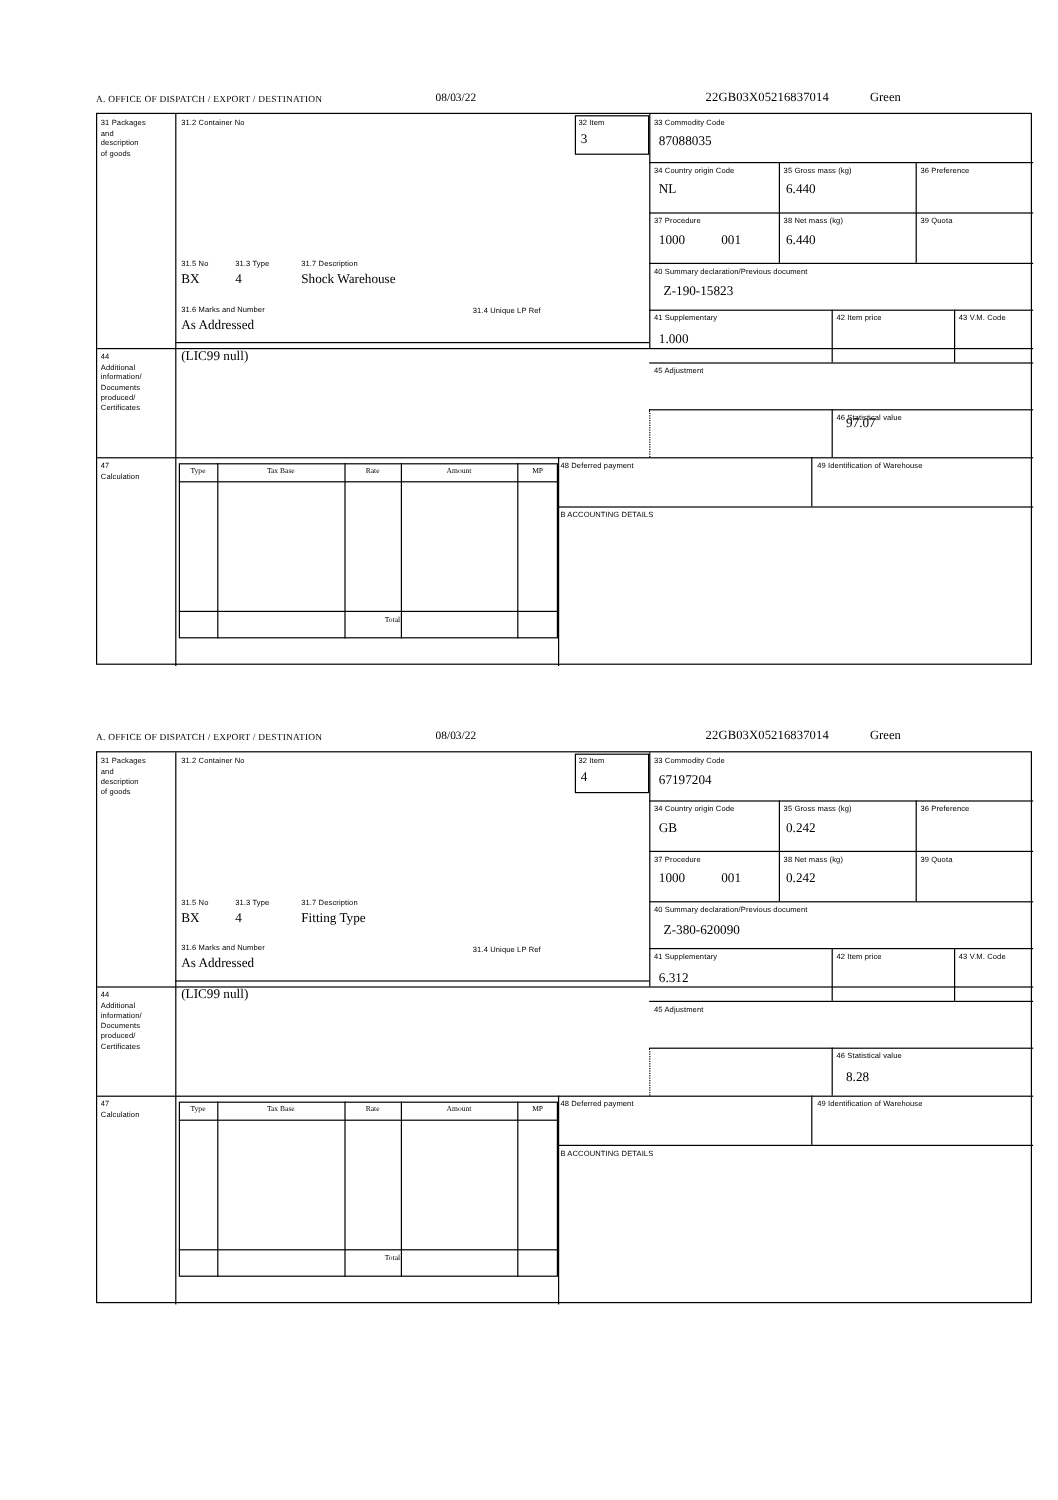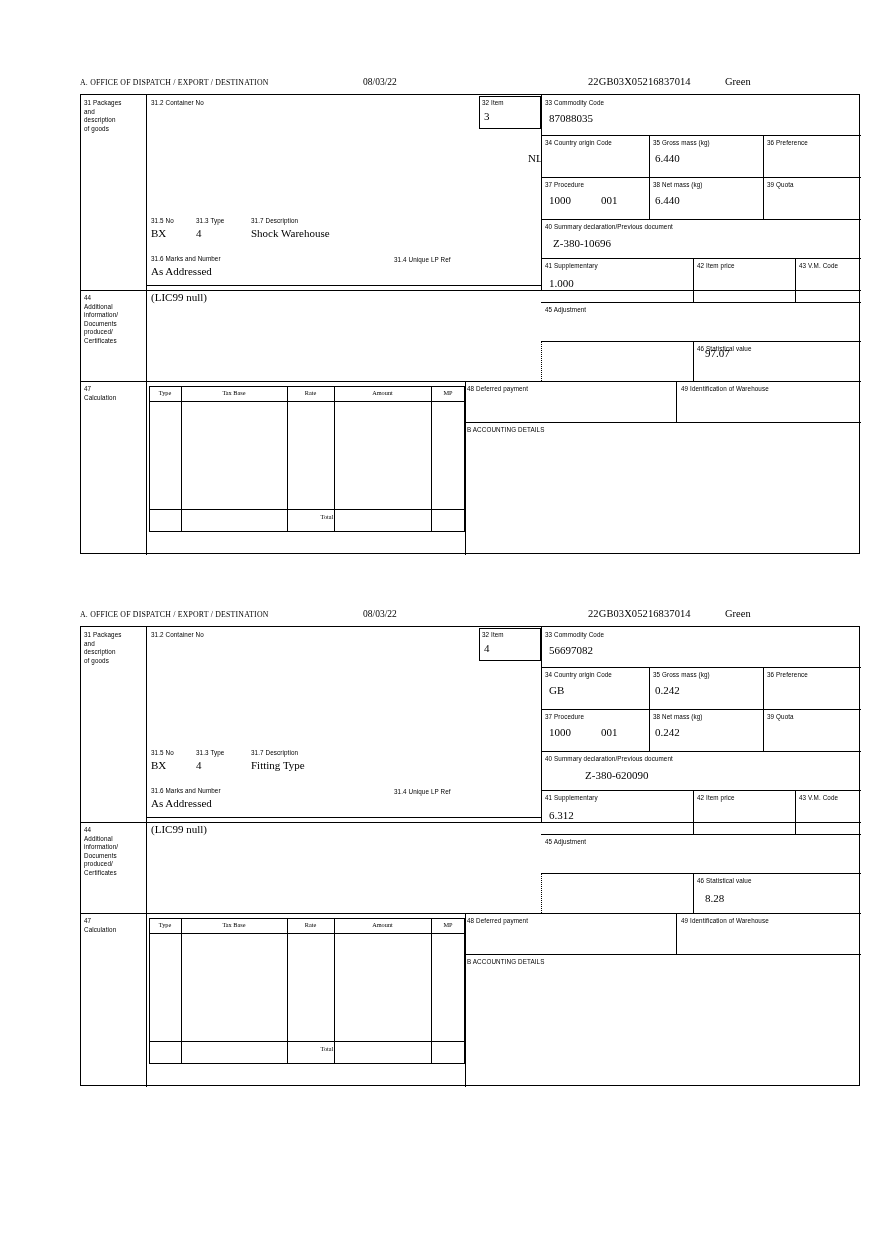--- a/index.html
+++ b/index.html
@@ -153,42 +153,42 @@
 
       <div class="cell lbl" style="left:401px; top:4px; width:60px;">32 Item</div>
       <div class="itembox" style="left:398px; top:1px; width:62px; height:33px;"></div>
       <div class="cell val val-lg" style="left:403px; top:15px; width:50px;">3</div>
 
       <div class="cell lbl" style="left:464px; top:4px; width:200px;">33 Commodity Code</div>
       <div class="cell val val-lg" style="left:468px; top:17px; width:200px;">87088035</div>
       <div class="hline" style="left:460px; top:40px; width:320px;"></div>
 
       <div class="cell lbl" style="left:464px; top:44px; width:100px;">34 Country origin Code</div>
-      <div class="cell val val-lg" style="left:447px; top:57px; width:80px;">NL</div>
+      <div class="cell val val-lg" style="left:468px; top:57px; width:80px;">NL</div>
       <div class="vline" style="left:568px; top:40px; height:42px;"></div>
       <div class="cell lbl" style="left:572px; top:44px; width:110px;">35 Gross mass (kg)</div>
       <div class="cell val val-lg" style="left:574px; top:57px; width:100px;">6.440</div>
       <div class="vline" style="left:682px; top:40px; height:42px;"></div>
       <div class="cell lbl" style="left:686px; top:44px; width:90px;">36 Preference</div>
       <div class="cell val val-lg" style="left:688px; top:57px; width:88px;"></div>
       <div class="hline" style="left:460px; top:82px; width:320px;"></div>
 
       <div class="cell lbl" style="left:464px; top:86px; width:100px;">37 Procedure</div>
       <div class="cell val val-lg" style="left:468px; top:99px; width:50px;">1000</div>
       <div class="cell val val-lg" style="left:520px; top:99px; width:50px;">001</div>
       <div class="vline" style="left:568px; top:82px; height:42px;"></div>
       <div class="cell lbl" style="left:572px; top:86px; width:110px;">38 Net mass (kg)</div>
       <div class="cell val val-lg" style="left:574px; top:99px; width:100px;">6.440</div>
       <div class="vline" style="left:682px; top:82px; height:42px;"></div>
       <div class="cell lbl" style="left:686px; top:86px; width:90px;">39 Quota</div>
       <div class="cell val val-lg" style="left:688px; top:99px; width:88px;"></div>
       <div class="hline" style="left:460px; top:124px; width:320px;"></div>
 
       <div class="cell lbl" style="left:464px; top:128px; width:300px;">40 Summary declaration/Previous document</div>
-      <div class="cell val val-lg" style="left:472px; top:142px; width:290px;">Z-380-10696</div>
+      <div class="cell val val-lg" style="left:472px; top:142px; width:290px;">Z-190-15823</div>
       <div class="hline" style="left:460px; top:163px; width:320px;"></div>
 
       <div class="cell lbl" style="left:464px; top:167px; width:110px;">41 Supplementary</div>
       <div class="cell val val-lg" style="left:468px; top:182px; width:100px;">1.000</div>
       <div class="vline" style="left:612px; top:163px; height:44px;"></div>
       <div class="cell lbl" style="left:616px; top:167px; width:100px;">42 Item price</div>
       <div class="cell val val-lg" style="left:618px; top:182px; width:90px;"></div>
       <div class="vline" style="left:714px; top:163px; height:44px;"></div>
       <div class="cell lbl" style="left:718px; top:167px; width:70px;">43 V.M. Code</div>
       <div class="cell val val-lg" style="left:720px; top:182px; width:58px;"></div>
@@ -285,21 +285,21 @@
       </div>
 
       <div class="cell lbl" style="left:70px; top:4px; width:200px;">31.2 Container No</div>
       <div class="cell val" style="left:70px; top:14px; width:200px;"></div>
 
       <div class="cell lbl" style="left:401px; top:4px; width:60px;">32 Item</div>
       <div class="itembox" style="left:398px; top:1px; width:62px; height:33px;"></div>
       <div class="cell val val-lg" style="left:403px; top:15px; width:50px;">4</div>
 
       <div class="cell lbl" style="left:464px; top:4px; width:200px;">33 Commodity Code</div>
-      <div class="cell val val-lg" style="left:468px; top:17px; width:200px;">56697082</div>
+      <div class="cell val val-lg" style="left:468px; top:17px; width:200px;">67197204</div>
       <div class="hline" style="left:460px; top:40px; width:320px;"></div>
 
       <div class="cell lbl" style="left:464px; top:44px; width:100px;">34 Country origin Code</div>
       <div class="cell val val-lg" style="left:468px; top:57px; width:80px;">GB</div>
       <div class="vline" style="left:568px; top:40px; height:42px;"></div>
       <div class="cell lbl" style="left:572px; top:44px; width:110px;">35 Gross mass (kg)</div>
       <div class="cell val val-lg" style="left:574px; top:57px; width:100px;">0.242</div>
       <div class="vline" style="left:682px; top:40px; height:42px;"></div>
       <div class="cell lbl" style="left:686px; top:44px; width:90px;">36 Preference</div>
       <div class="cell val val-lg" style="left:688px; top:57px; width:88px;"></div>
@@ -310,21 +310,21 @@
       <div class="cell val val-lg" style="left:520px; top:99px; width:50px;">001</div>
       <div class="vline" style="left:568px; top:82px; height:42px;"></div>
       <div class="cell lbl" style="left:572px; top:86px; width:110px;">38 Net mass (kg)</div>
       <div class="cell val val-lg" style="left:574px; top:99px; width:100px;">0.242</div>
       <div class="vline" style="left:682px; top:82px; height:42px;"></div>
       <div class="cell lbl" style="left:686px; top:86px; width:90px;">39 Quota</div>
       <div class="cell val val-lg" style="left:688px; top:99px; width:88px;"></div>
       <div class="hline" style="left:460px; top:124px; width:320px;"></div>
 
       <div class="cell lbl" style="left:464px; top:128px; width:300px;">40 Summary declaration/Previous document</div>
-      <div class="cell val val-lg" style="left:472px; top:142px; width:290px;margin-left:32px;">Z-380-620090</div>
+      <div class="cell val val-lg" style="left:472px; top:142px; width:290px;">Z-380-620090</div>
       <div class="hline" style="left:460px; top:163px; width:320px;"></div>
 
       <div class="cell lbl" style="left:464px; top:167px; width:110px;">41 Supplementary</div>
       <div class="cell val val-lg" style="left:468px; top:182px; width:100px;">6.312</div>
       <div class="vline" style="left:612px; top:163px; height:44px;"></div>
       <div class="cell lbl" style="left:616px; top:167px; width:100px;">42 Item price</div>
       <div class="cell val val-lg" style="left:618px; top:182px; width:90px;"></div>
       <div class="vline" style="left:714px; top:163px; height:44px;"></div>
       <div class="cell lbl" style="left:718px; top:167px; width:70px;">43 V.M. Code</div>
       <div class="cell val val-lg" style="left:720px; top:182px; width:58px;"></div>

